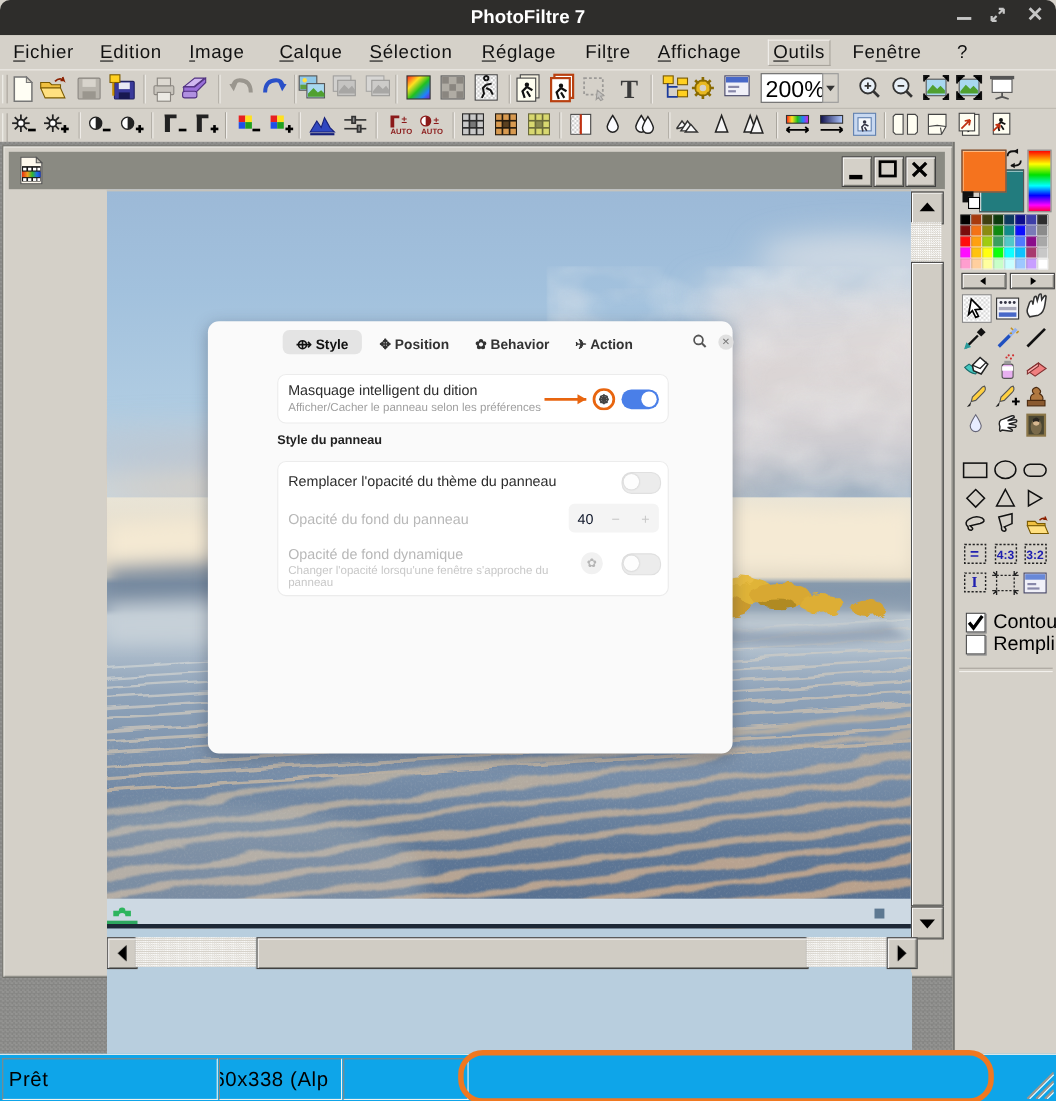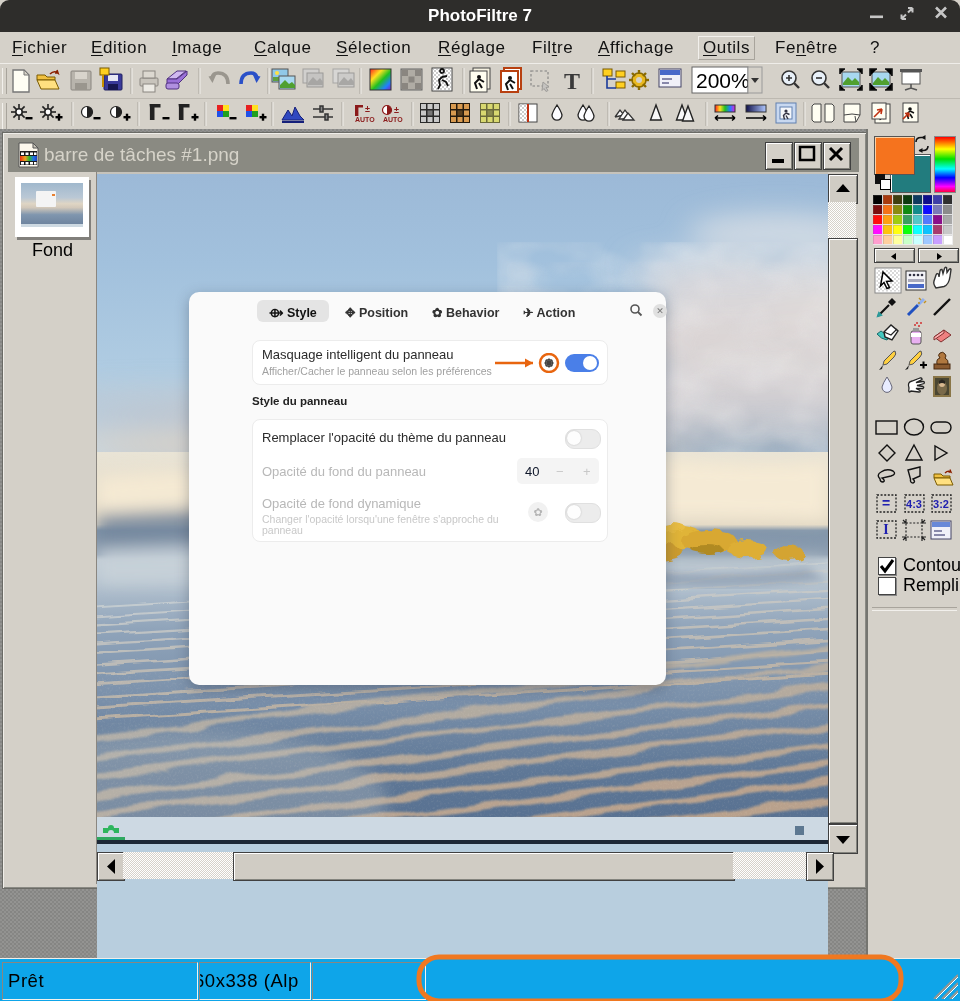--- a/index.html
+++ b/index.html
@@ -502,39 +502,29 @@
         <defs>
             <linearGradient id="filmg" x1="0" y1="0" x2="1" y2="0">
               <stop offset="0" stop-color="#e83010"></stop>
               <stop offset=".3" stop-color="#f0a020"></stop>
               <stop offset=".55" stop-color="#30b830"></stop>
               <stop offset=".8" stop-color="#2070e8"></stop>
               <stop offset="1" stop-color="#2040c0"></stop>
             </linearGradient>
           </defs>
       </svg>
-      <div class="ab" id="ctext">barre de tâches #1.png</div>
       <div class="wbtn" style="left:757px"><svg width="24" height="24">
             <rect x="5" y="16" width="12" height="4" fill="#000"></rect>
           </svg></div>
       <div class="wbtn" style="left:786px"><svg width="24" height="24">
             <rect x="4" y="4" width="14" height="13" fill="none" stroke="#000" stroke-width="2.5"></rect>
           </svg></div>
       <div class="wbtn" style="left:815px"><svg width="24" height="24">
             <path d="M5 5 L17 17 M17 5 L5 17" stroke="#000" stroke-width="3"></path>
           </svg></div>
-    </div>
-    <div class="ab" id="layers">
-      <div class="ab" style="left:7px;top:5px;width:74px;height:60px;background:#fff;box-shadow:2px 3px 0 rgba(60,60,60,.55)"></div>
-      <div class="ab" id="thumb" style="left:13px;top:11px;width:62px;height:44px;background:linear-gradient(180deg,#a0b8cd 0%,#bac8d5 33%,#dfd5c4 47%,#d2c8ba 56%,#8096ae 72%,#697f9b 100%);overflow:hidden">
-        <div class="ab" style="left:15px;top:8px;width:20px;height:16px;background:#f4f4f4;border-radius:1px"></div>
-        <div class="ab" style="left:31px;top:11px;width:3px;height:2px;background:#e88030"></div>
-        <div class="ab" style="left:0;top:41px;width:62px;height:3px;background:#cdd9e2"></div>
-      </div>
-      <div class="ab" style="left:0;top:68px;width:89px;text-align:center;font-size:18px">Fond</div>
     </div>
     <div class="ab" id="canvas">
       <div class="ab" style="left:0;top:0;width:731px;height:2px;background:#c6c3bb;z-index:5"></div>
       <div class="ab" style="left:0;top:0;width:731px;height:420px;background:linear-gradient(180deg,#9cb9d7 0%,#a2c1dd 22%,#b0cce2 48%,#c2d6e7 68%,#d8e0e2 88%,#e8e3d6 100%)"></div>
       <svg class="ab" style="left:0;top:0" width="731" height="500" viewBox="0 0 731 500">
         <g filter="url(#bl)">
           <ellipse cx="80" cy="228" rx="130" ry="9" fill="#c3c5cb" opacity=".8"></ellipse>
           <ellipse cx="220" cy="240" rx="140" ry="8" fill="#c9c9ce" opacity=".7"></ellipse>
           <ellipse cx="90" cy="250" rx="120" ry="7" fill="#b9bcc4" opacity=".8"></ellipse>
           <ellipse cx="300" cy="256" rx="160" ry="8" fill="#ccccd0" opacity=".6"></ellipse>
@@ -700,21 +690,21 @@
         <div class="ab dtab" style="left:80px;top:13px;color:#111"><b>⟴ Style</b></div>
         <div class="ab dtab" style="left:156px;top:13px;color:#333"><b>✥ Position</b></div>
         <div class="ab dtab" style="left:243px;top:13px;color:#333"><b>✿ Behavior</b></div>
         <div class="ab dtab" style="left:334px;top:13px;color:#333"><b>✈ Action</b></div>
         <svg class="ab" style="left:440px;top:11px" width="14" height="14">
             <circle cx="6" cy="6" r="4" fill="none" stroke="#555" stroke-width="1.6"></circle>
             <path d="M9 9 l3.5 3.5" stroke="#555" stroke-width="1.8"></path>
           </svg>
         <div class="ab" style="left:464px;top:12px;width:14px;height:14px;background:#e0e0e0;border-radius:50%;color:#777;font-size:9px;text-align:center;line-height:14px">✕</div>
         <div class="dcard" style="left:63px;top:48px;width:354px;height:43px">
-          <div class="ab" style="left:9px;top:6px;font-size:13px;color:#2b2b2b">Masquage intelligent du panneau</div>
+          <div class="ab" style="left:9px;top:6px;font-size:13px;color:#2b2b2b">Masquage intelligent du dition</div>
           <div class="ab" style="left:9px;top:24px;font-size:10.5px;color:#a0a0a0">Afficher/Cacher le panneau selon les préférences</div>
           <svg class="ab" style="left:240px;top:12px" width="70" height="20" viewBox="0 0 70 20">
             <path d="M2 10 L40 10" stroke="#e8650f" stroke-width="2.5" fill="none"></path>
             <path d="M40 10 l-8 -4.5 l0 9 Z" fill="#e8650f"></path>
             <circle cx="56" cy="10" r="9" fill="none" stroke="#e8650f" stroke-width="2.5"></circle>
             <g fill="#444">
                 <circle cx="56" cy="10" r="2.2"></circle>
                 <g stroke="#444" stroke-width="1.6">
                   <line x1="56" y1="5.5" x2="56" y2="14.5"></line>
                   <line x1="51.5" y1="10" x2="60.5" y2="10"></line>

